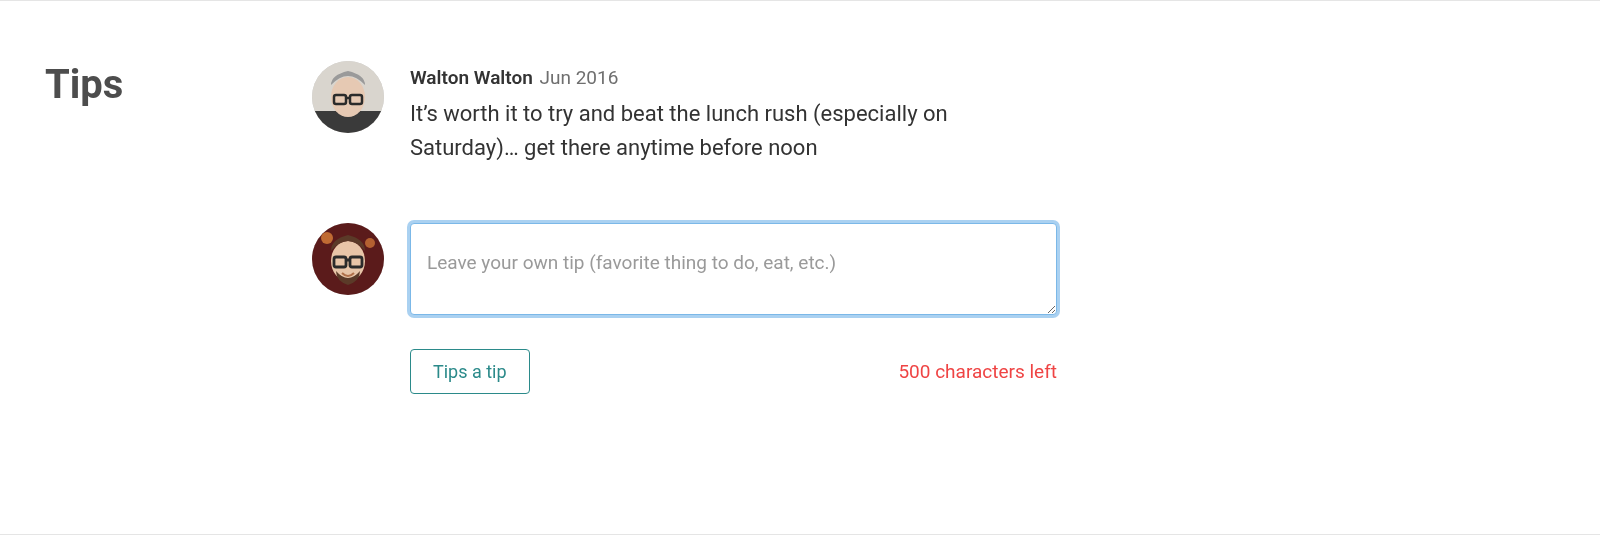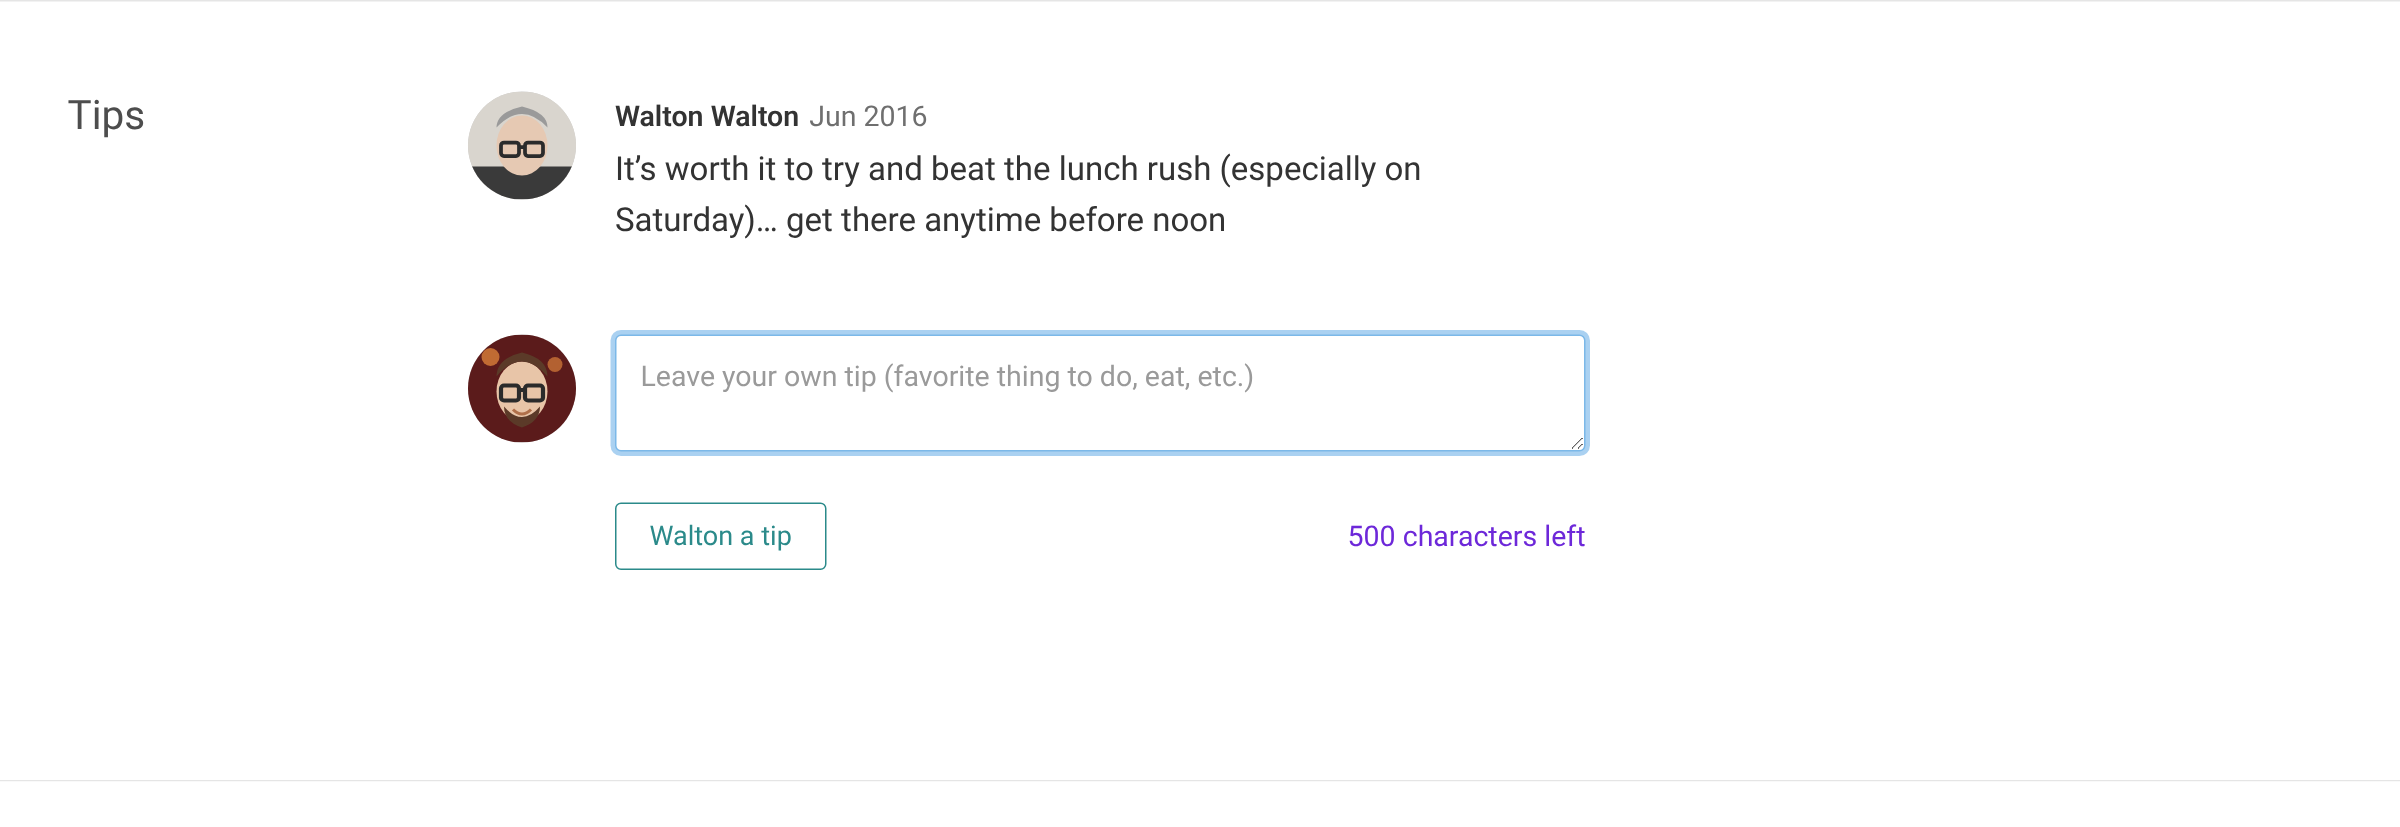--- a/index.html
+++ b/index.html
@@ -15,22 +15,22 @@
   }
   .section {
     border-top: 1px solid #e5e5e5;
     border-bottom: 1px solid #e5e5e5;
     padding: 60px 45px 140px 45px;
     display: flex;
     align-items: flex-start;
     min-height: 500px;
   }
   .section-title {
-    font-size: 27px;
-    font-weight: 400;
+    font-size: 40px;
+    font-weight: 700;
     color: #4d4d4d;
     width: 267px;
     flex-shrink: 0;
     line-height: 1.2;
   }
   .tips-content {
     width: 745px;
   }
   .tip-row {
     display: flex;
@@ -77,22 +77,22 @@
   }
   .compose-row {
     display: flex;
     align-items: flex-start;
   }
   .compose-body {
     flex: 1;
   }
   .compose-textarea {
     width: 100%;
-    height: 78px;
-    padding: 14px 16px;
+    height: 92px;
+    padding: 26px 16px;
     font-size: 19px;
     font-family: inherit;
     line-height: 1.35;
     color: #333333;
     border: 1px solid #cfcfcf;
     border-radius: 4px;
     resize: both;
     outline: none;
     box-shadow: 0 0 0 3px rgba(66, 153, 225, 0.45);
     border-color: #7bb8e8;
@@ -111,21 +111,21 @@
     background: #ffffff;
     color: #2b8a8a;
     font-size: 18px;
     padding: 11px 22px;
     border-radius: 4px;
     cursor: pointer;
     font-family: inherit;
   }
   .char-counter {
     font-size: 19px;
-    color: #6d28d9;
+    color: #ef4444;
   }
 </style>
 </head>
 <body>
 
 <div class="section">
   <h2 class="section-title">Tips</h2>
 
   <div class="tips-content">
 
@@ -161,20 +161,20 @@
           <path d="M24 48 Q36 62 48 48 Q48 58 36 62 Q24 58 24 48" fill="#5b3a28"></path>
           <rect x="22" y="34" width="12" height="10" rx="2" fill="none" stroke="#2b2b2b" stroke-width="2.8"></rect>
           <rect x="38" y="34" width="12" height="10" rx="2" fill="none" stroke="#2b2b2b" stroke-width="2.8"></rect>
           <line x1="34" y1="37" x2="38" y2="37" stroke="#2b2b2b" stroke-width="2.8"></line>
           <path d="M30 50 Q36 56 42 50" fill="none" stroke="#b0704a" stroke-width="2"></path>
         </svg>
       </div>
       <div class="compose-body">
         <textarea class="compose-textarea" autofocus="" placeholder="Leave your own tip (favorite thing to do, eat, etc.)" style=""></textarea>
         <div class="compose-actions">
-          <button class="leave-tip-btn">Walton a tip</button>
+          <button class="leave-tip-btn">Tips a tip</button>
           <span class="char-counter">500 characters left</span>
         </div>
       </div>
     </div>
 
   </div>
 </div>
 
 </body></html>

